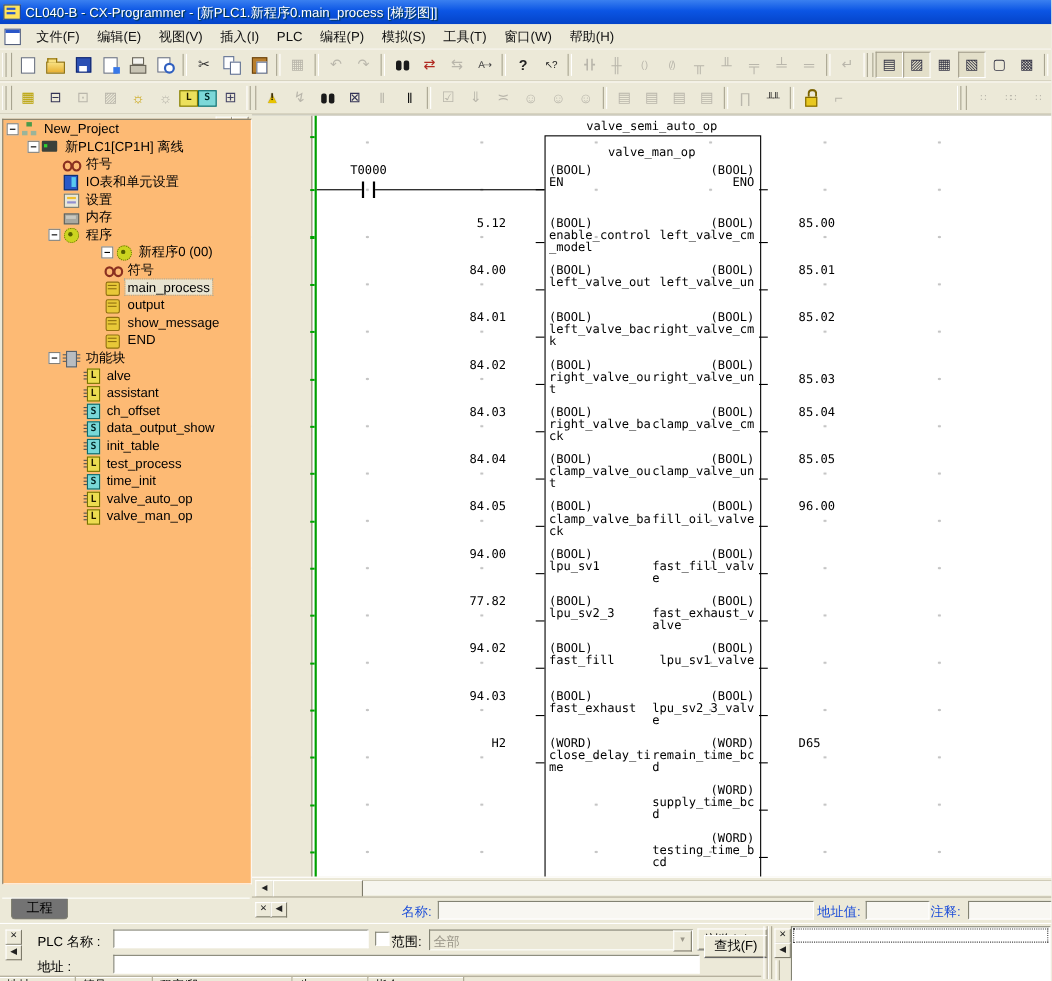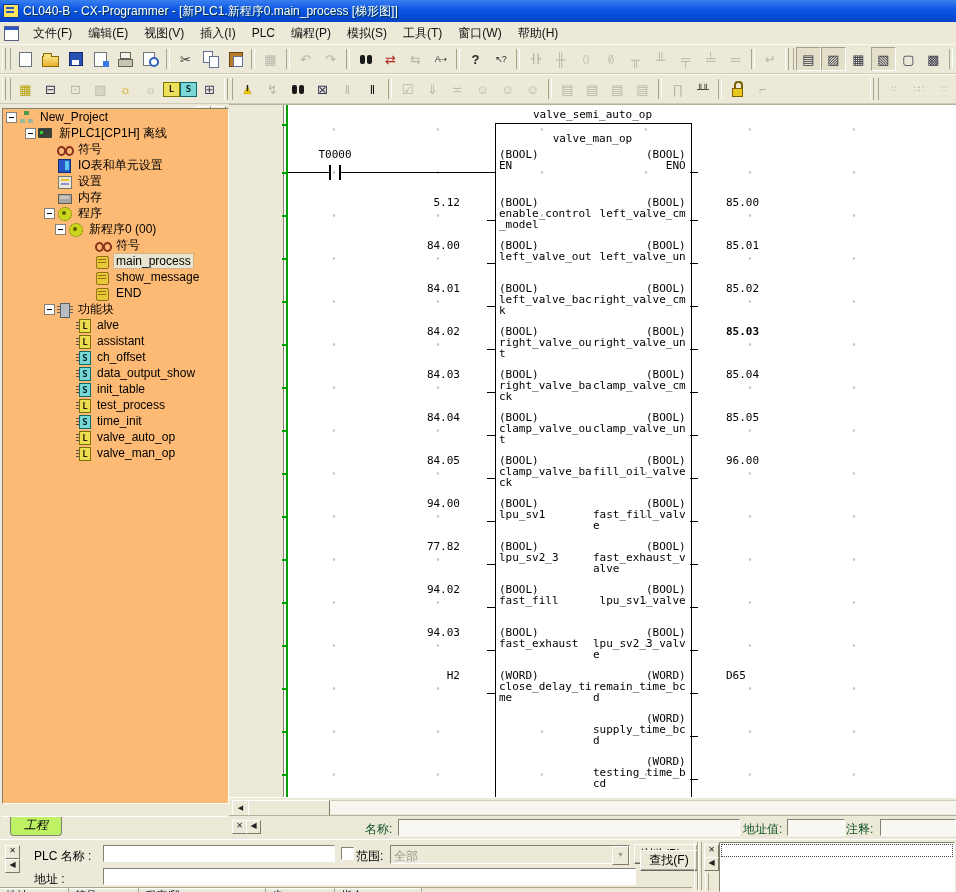--- a/index.html
+++ b/index.html
@@ -89,22 +89,22 @@
   .ti-section::before,.ti-section-end::before{content:"";position:absolute;left:1px;top:1px;width:11px;height:11px;background:#e8c838;border:1px solid #907010;border-radius:2px;}
   .ti-section::after,.ti-section-end::after{content:"";position:absolute;left:3px;top:4px;width:8px;height:1px;background:#907010;box-shadow:0 3px #907010;}
   .ti-fb-folder::before{content:"";position:absolute;left:3px;top:0;width:8px;height:13px;background:#b8bcc0;border:1px solid #586068;}
   .ti-fb-folder::after{content:"";position:absolute;left:0;top:3px;width:3px;height:1px;background:#586068;box-shadow:0 3px #586068,0 6px #586068,13px 0 #586068,13px 3px #586068,13px 6px #586068;}
   .ti-fb-ladder::before{content:"L";position:absolute;left:3px;top:0;width:10px;height:12px;background:#ecdc50;border:1px solid #787000;
     font:bold 9px/12px "DejaVu Sans Mono",monospace;text-align:center;color:#201800;}
   .ti-fb-ladder::after,.ti-fb-st::after{content:"";position:absolute;left:0;top:3px;width:3px;height:1px;background:#505050;box-shadow:0 3px #505050,0 6px #505050;}
   .ti-fb-st::before{content:"S";position:absolute;left:3px;top:0;width:10px;height:12px;background:#78d8d8;border:1px solid #106868;
     font:bold 9px/12px "DejaVu Sans Mono",monospace;text-align:center;color:#002424;}
   .treetab{position:absolute;left:2px;top:712px;height:22px;width:225px;border-top:1px solid #fff;}
-  .ptab{position:absolute;left:8px;top:0;width:50px;height:18px;background:#bef264;border:1px solid #828272;border-top:none;
-    border-radius:0 0 4px 4px;text-align:center;font-size:12px;line-height:16px;font-style:italic;}
+  .ptab{position:absolute;left:8px;top:0;width:50px;height:18px;background:#737373;border:1px solid #828272;border-top:none;
+    border-radius:0 0 4px 4px;text-align:center;font-size:12px;line-height:16px;}
   
   .ladderpane{position:absolute;left:229px;top:0;width:727px;height:735px;background:#ece9d8;}
   .canvas{position:absolute;left:0;top:0;width:727px;height:693px;background:#fff;overflow:hidden;border-top:1px solid #b4b09c;
     background-image:radial-gradient(circle,#c4c4c4 1px,transparent 1.4px);background-size:104px 43px;background-position:53px 3px;}
   .rungmargin{position:absolute;left:0;top:0;width:54px;height:693px;background:#ece9d8;border-right:1px solid #8a8670;}
   .busbar{position:absolute;left:57px;top:0;width:2px;height:693px;background:#00a000;}
   .busticks{position:absolute;left:53px;top:0;width:4px;height:693px;
     background:repeating-linear-gradient(180deg,transparent 0 41px,#00a000 41px 43px);background-position:0 26px;}
   .fblock{position:absolute;left:266px;top:18px;width:195px;height:675px;border:1.5px solid #000;background:transparent;}
   .fbinst{position:absolute;left:266px;top:4px;width:195px;text-align:center;font:11px/12px "DejaVu Sans Mono",monospace;color:#000;}
@@ -118,21 +118,21 @@
   .clabel{position:absolute;left:70px;top:44px;width:72px;text-align:center;font:11px/11px "DejaVu Sans Mono",monospace;}
   .hscroll{position:absolute;left:0;top:693px;width:727px;height:18px;background:#ece9d8;border-top:1px solid #fff;}
   .scrollbtn{position:absolute;left:3px;top:2px;width:15px;height:14px;background:#ece9d8;border:1px solid;border-color:#fff #7d7a6a #7d7a6a #fff;
     font-size:7px;text-align:center;line-height:13px;color:#222;}
   .scrolltrack{position:absolute;left:19px;top:2px;right:0;height:14px;background:#f6f5ee;box-shadow:inset 1px 1px 0 #d0ccb8;}
   .scrollthumb{position:absolute;left:0;top:0;width:80px;height:14px;background:#ece9d8;border:1px solid;border-color:#fff #7d7a6a #7d7a6a #fff;}
   
   .infobar{position:absolute;left:0;top:711px;width:727px;height:24px;background:#ece9d8;border-top:1px solid #b4b09c;font-size:12px;}
   .dockbtn{position:absolute;width:13px;height:12px;background:#ece9d8;border:1px solid;border-color:#fff #7d7a6a #7d7a6a #fff;
     font-size:8px;line-height:10px;text-align:center;color:#222;}
-  .iblabel{position:absolute;top:5px;color:#14532d;white-space:nowrap;}
+  .iblabel{position:absolute;top:5px;color:#1d4ed8;white-space:nowrap;}
   .ibfield{position:absolute;top:3px;height:15px;background:#f8f7f2;border:1px solid;border-color:#828272 #fff #fff #828272;}
   
   .bottom{position:absolute;left:0;top:839px;width:956px;height:53px;background:#ece9d8;border-top:1px solid #fff;}
   .findpanel{position:absolute;left:0;top:0;width:692px;height:53px;font-size:12px;}
   .fplabel{position:absolute;color:#000;white-space:nowrap;}
   .fpinput{position:absolute;background:#fff;border:1px solid;border-color:#828272 #fff #fff #828272;height:15px;}
   .fpbtn{position:absolute;background:#ece9d8;border:1px solid;border-color:#fff #666 #666 #fff;box-shadow:inset -1px -1px 0 #a9a593;
     text-align:center;font-size:12px;color:#000;}
   .checkbox{position:absolute;width:11px;height:11px;background:#fff;border:1px solid;border-color:#828272 #fff #fff #828272;}
   .combo{position:absolute;height:17px;background:#ece9d8;border:1px solid;border-color:#828272 #fff #fff #828272;color:#9b978a;}
@@ -304,36 +304,41 @@
             <span class="ti ti-memory"></span>
             <span class="tlabel">内存</span>
           </div>
           <div class="trow" style="padding-left: 41px;">
             <span class="expslot">
               <span class="expbox"></span>
             </span>
             <span class="ti ti-programs"></span>
             <span class="tlabel">程序</span>
           </div>
-          <div class="trow" style="padding-left: 52px;">
+          <div class="trow" style="padding-left: 89px;">
             <span class="expslot">
               <span class="expbox"></span>
             </span>
             <span class="ti ti-program"></span>
             <span class="tlabel">新程序0 (00)</span>
           </div>
           <div class="trow" style="padding-left: 79px;">
             <span class="expslot"></span>
             <span class="ti ti-symbols"></span>
             <span class="tlabel">符号</span>
           </div>
           <div class="trow" style="padding-left: 79px;">
             <span class="expslot"></span>
             <span class="ti ti-section"></span>
             <span class="tlabel sel">main_process</span>
+          </div>
+          <div class="trow" style="padding-left: 79px;">
+            <span class="expslot"></span>
+            <span class="ti ti-section"></span>
+            <span class="tlabel">output</span>
           </div>
           <div class="trow" style="padding-left: 79px;">
             <span class="expslot"></span>
             <span class="ti ti-section"></span>
             <span class="tlabel">show_message</span>
           </div>
           <div class="trow" style="padding-left: 79px;">
             <span class="expslot"></span>
             <span class="ti ti-section-end"></span>
             <span class="tlabel">END</span>
@@ -443,21 +448,21 @@
             <div class="addr laddr" style="top: 178px; left: 140px; width: 91px;">84.01</div>
             <div class="addr raddr" style="top: 178px; left: 497px; width: 90px;">85.02</div>
             <div class="stub" style="top: 201px; left: 258px;"></div>
             <div class="stub" style="top: 201px; left: 461px;"></div>
             <div class="pin lpin" style="top: 221px; left: 270px; width: 95px;">(BOOL)
 right_valve_ou
 t</div>
             <div class="pin rpin" style="top: 221px; left: 364px; width: 93px;">        (BOOL)
 right_valve_un</div>
             <div class="addr laddr" style="top: 221px; left: 140px; width: 91px;">84.02</div>
-            <div class="addr raddr" style="top: 221px; left: 497px; width: 90px; font-weight: bold;">85.03</div>
+            <div class="addr raddr" style="top: 234px; left: 497px; width: 90px;">85.03</div>
             <div class="stub" style="top: 244px; left: 258px;"></div>
             <div class="stub" style="top: 244px; left: 461px;"></div>
             <div class="pin lpin" style="top: 264px; left: 270px; width: 95px;">(BOOL)
 right_valve_ba
 ck</div>
             <div class="pin rpin" style="top: 264px; left: 364px; width: 93px;">        (BOOL)
 clamp_valve_cm</div>
             <div class="addr laddr" style="top: 264px; left: 140px; width: 91px;">84.03</div>
             <div class="addr raddr" style="top: 264px; left: 497px; width: 90px;">85.04</div>
             <div class="stub" style="top: 287px; left: 258px;"></div>

